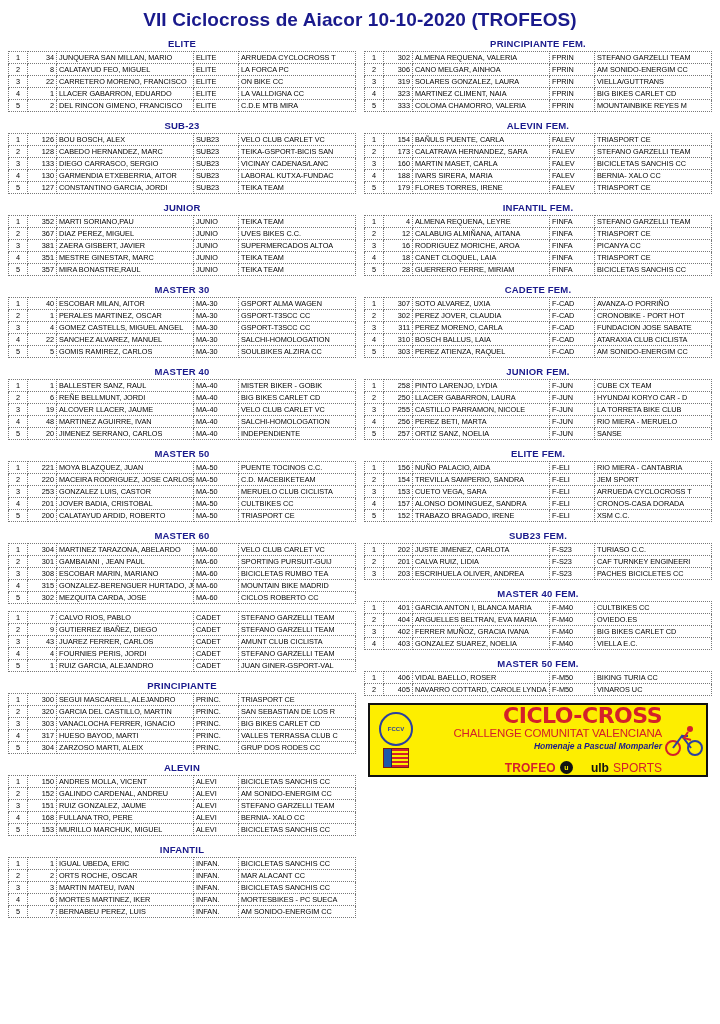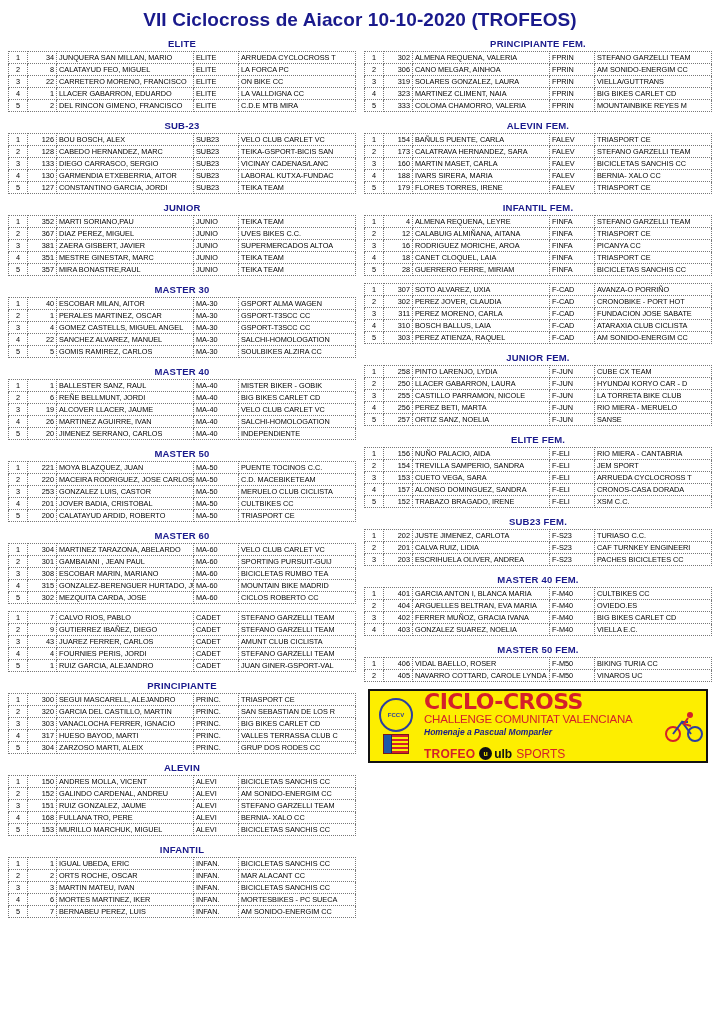--- a/index.html
+++ b/index.html
@@ -116,20 +116,21 @@
     width: 7px;
     background: #1d58a8;
     border-right: 1px solid #0e2f5c;
   }
   .logo-center {
     flex: 1 1 auto;
     display: flex;
     flex-direction: column;
     justify-content: center;
     padding-left: 2px;
+    align-items: flex-end;
   }
   .cc-title {
     font-family: "DejaVu Sans", sans-serif;
     font-size: 22px;
     font-weight: bold;
     color: #d4202a;
     line-height: 1;
     letter-spacing: -0.5px;
   }
   .cc-sub1 {
@@ -154,21 +155,21 @@
   }
   .cc-trofeo {
     font-size: 12px;
     font-weight: bold;
     color: #d4202a;
     letter-spacing: 0.2px;
   }
   .cc-ulb {
     display: inline-flex;
     align-items: center;
-    gap: 2px;
+    gap: 18px;
     font-size: 12px;
     font-weight: bold;
     color: #111;
   }
   .ulb-dot {
     display: inline-block;
     width: 13px; height: 13px;
     border-radius: 50%;
     background: #111;
     color: #fdee00;
@@ -388,21 +389,21 @@
             </tr>
             <tr>
               <td class="c-pos">3</td>
               <td class="c-dor">19</td>
               <td class="c-name">ALCOVER LLACER, JAUME</td>
               <td class="c-cat">MA-40</td>
               <td class="c-team">VELO CLUB CARLET VC</td>
             </tr>
             <tr>
               <td class="c-pos">4</td>
-              <td class="c-dor">26</td>
+              <td class="c-dor">48</td>
               <td class="c-name">MARTINEZ AGUIRRE, IVAN</td>
               <td class="c-cat">MA-40</td>
               <td class="c-team">SALCHI-HOMOLOGATION</td>
             </tr>
             <tr>
               <td class="c-pos">5</td>
               <td class="c-dor">20</td>
               <td class="c-name">JIMENEZ SERRANO, CARLOS</td>
               <td class="c-cat">MA-40</td>
               <td class="c-team">INDEPENDIENTE</td>
@@ -783,20 +784,21 @@
               <td class="c-pos">5</td>
               <td class="c-dor">28</td>
               <td class="c-name">GUERRERO FERRE, MIRIAM</td>
               <td class="c-cat">FINFA</td>
               <td class="c-team">BICICLETAS SANCHIS CC</td>
             </tr>
           </tbody>
         </table>
       </div>
       <div class="cat-block">
+        <div class="cat-title">CADETE FEM.</div>
         <table class="riders">
           <tbody>
             <tr>
               <td class="c-pos">1</td>
               <td class="c-dor">307</td>
               <td class="c-name">SOTO ALVAREZ, UXIA</td>
               <td class="c-cat">F-CAD</td>
               <td class="c-team">AVANZA-O PORRIÑO</td>
             </tr>
             <tr>

